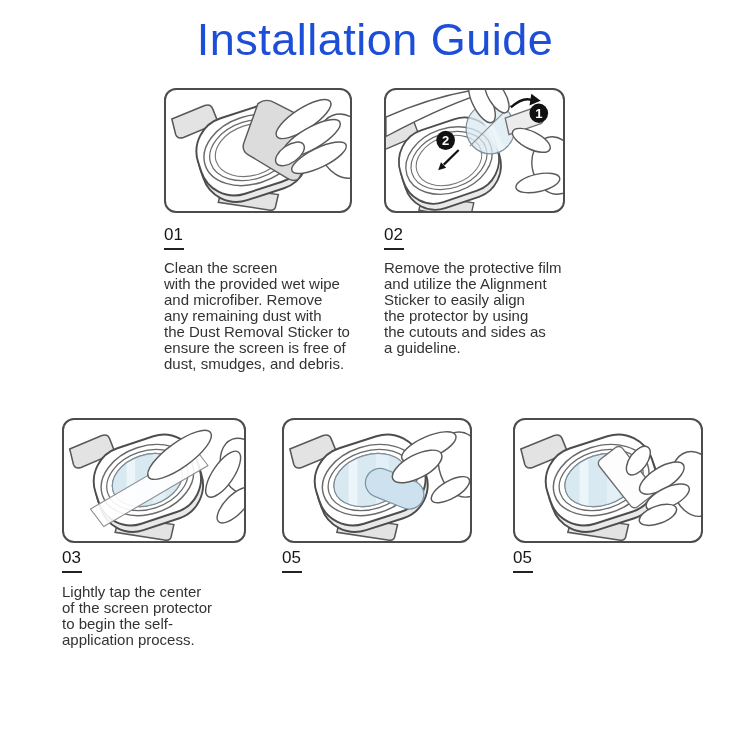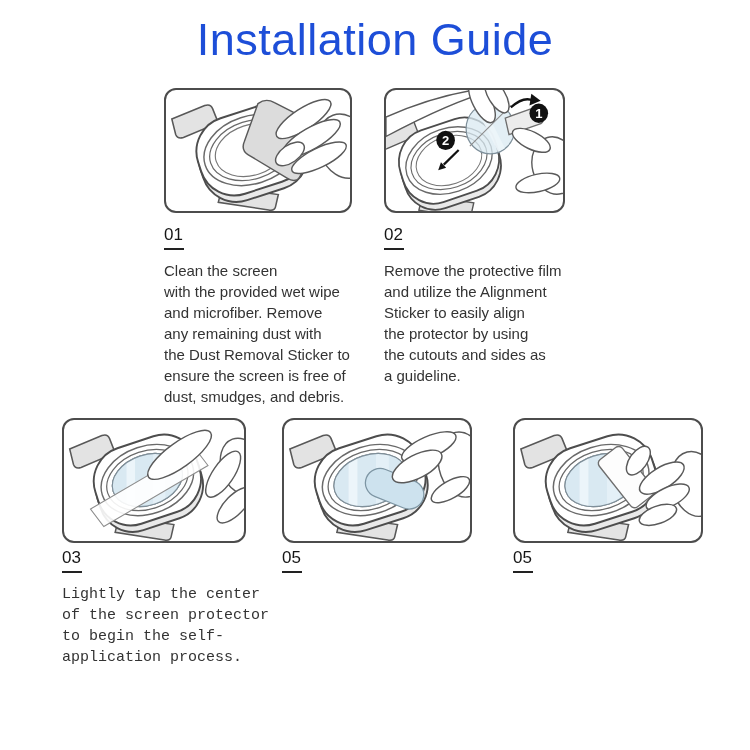--- a/index.html
+++ b/index.html
@@ -27,24 +27,24 @@
   .s3 .illus{width:184px;height:125px;}
   .s4 .illus{width:190px;height:125px;}
   .s5 .illus{width:190px;height:125px;}
   .illus svg{display:block;width:100%;height:100%;}
   .num{
     display:inline-block;margin-top:12px;font-size:17px;font-weight:normal;color:#161616;
     border-bottom:2.5px solid #222;padding:0 1px 3px 0;line-height:1.2;
   }
   .row2 .num{margin-top:5px;}
   .desc{
-    margin:10px 0 0 0;font-size:15px;line-height:21px;color:#333;
+    margin:10px 0 0 0;font-size:15px;line-height:16px;color:#333;
     white-space:pre-line;width:215px;
   }
-  .row2 .desc{margin-top:11px;font-family:Liberation Mono, monospace;}
+  .row2 .desc{margin-top:11px;}
   .hidden-defs{position:absolute;width:0;height:0;}
 </style>
 </head>
 <body>
 
 <div class="canvas">
 
   <svg class="hidden-defs" aria-hidden="true">
     <defs>
       <clipPath id="scrclip">

